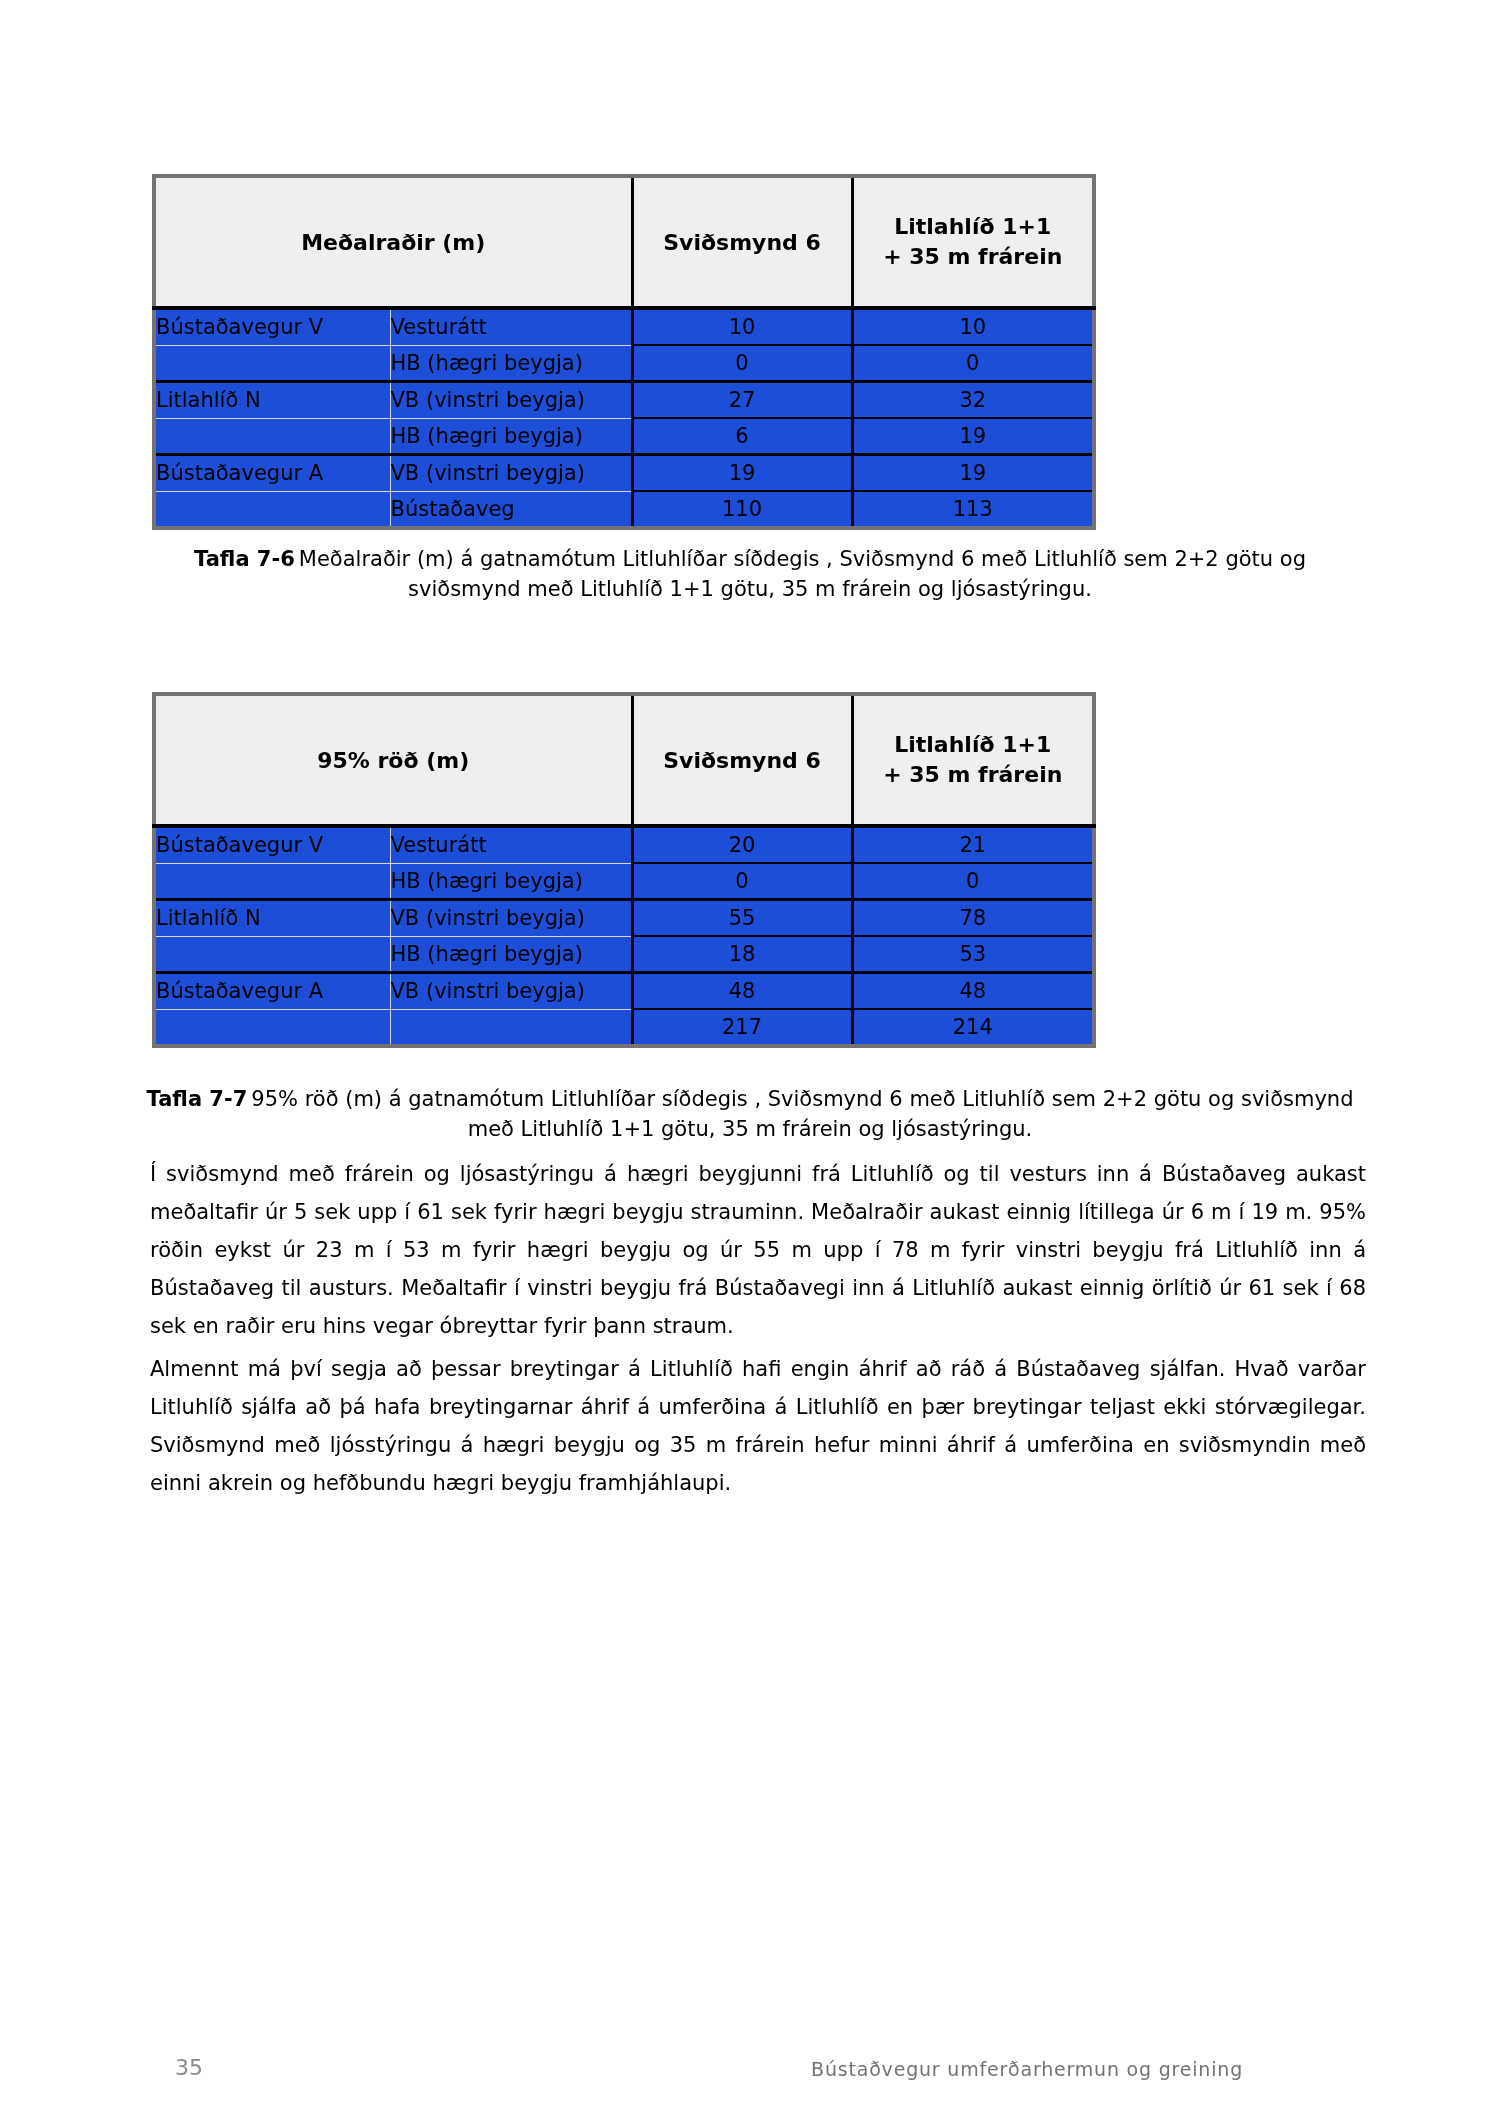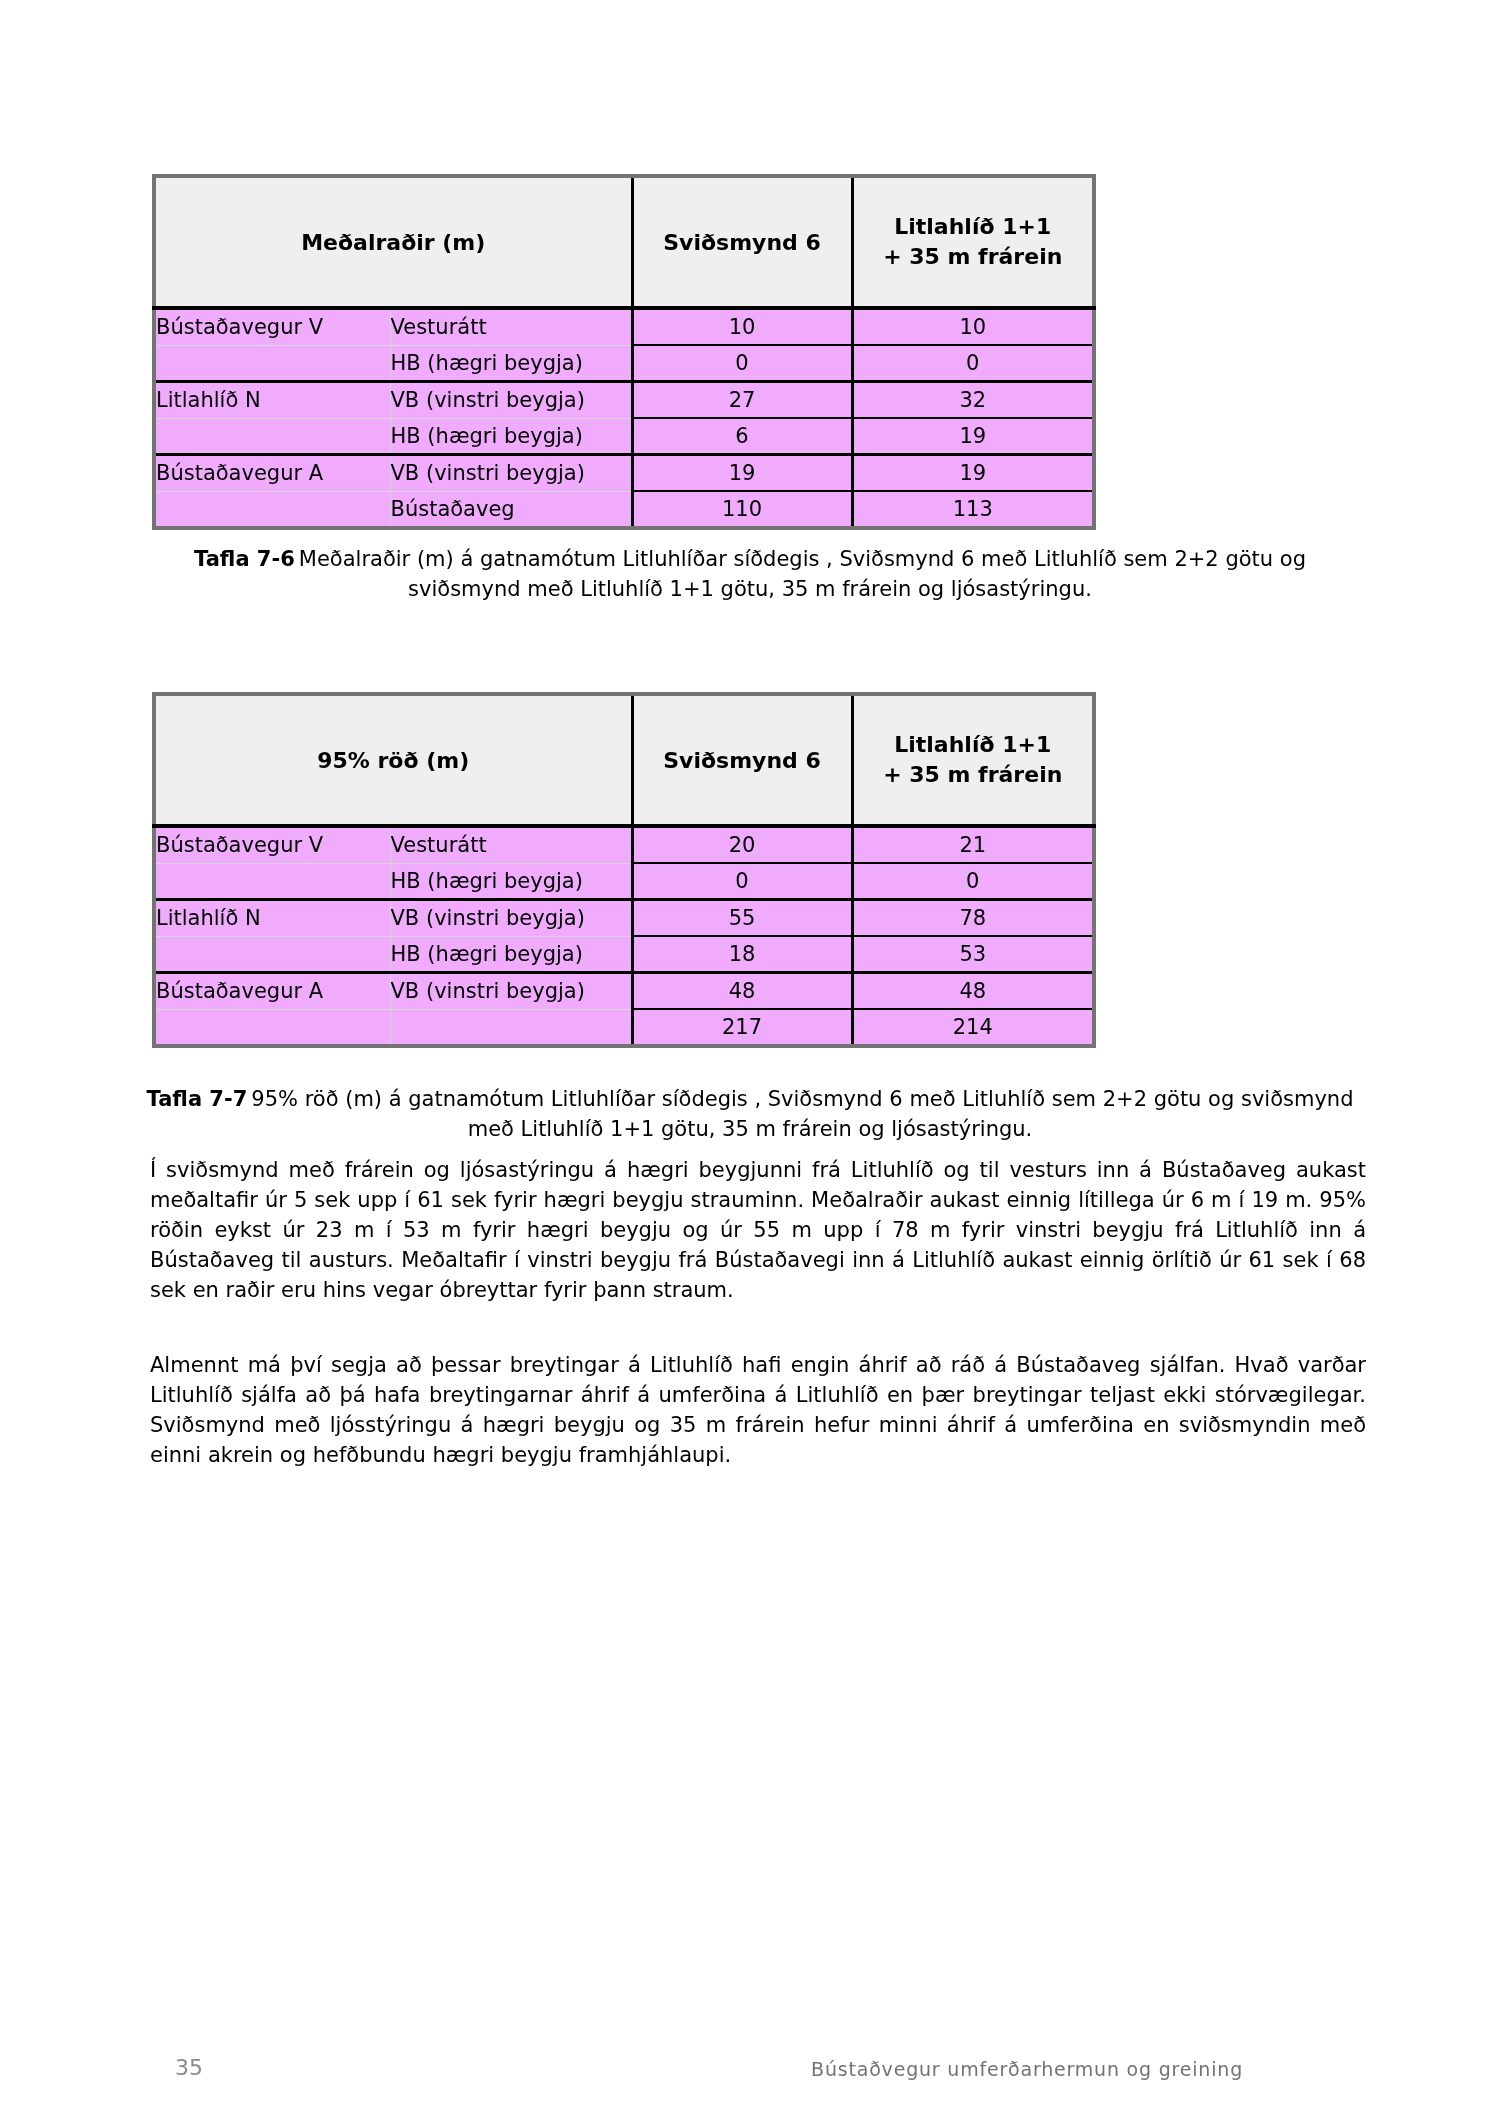--- a/index.html
+++ b/index.html
@@ -27,21 +27,21 @@
   table.dt th {
     background:#efefef; font-weight:bold; font-size:22px;
     height:128px; text-align:center; vertical-align:middle;
     border-bottom:4px solid #000; padding:0;
   }
   table.dt th.vline { border-left:3px solid #000; }
   table.dt th .hline { display:block; line-height:30px; }
 
   table.dt td {
     height:30px; padding:2px 0 2px 0; vertical-align:middle;
-    font-size:21px; background:#f0abfc;
+    font-size:21px; background:#1d4ed8;
   }
   td.tc { padding-left:8px; text-align:left; }
   td.tc1 { border-right:1px solid #d6d6d6; }
   td.vc { text-align:center; border-left:3px solid #000; }
 
   tr.inner td.tc { border-bottom:1px solid #d9d9d9; }
   tr.inner td.vc { border-bottom:2px solid #000; }
   tr.groupend td { border-bottom:3px solid #000; }
 
   
@@ -49,21 +49,21 @@
     position:absolute; left:143px; width:1214px;
     text-align:center; font-size:21px; line-height:30px;
   }
   #caption-1 { top:544px; }
   #caption-2 { top:1084px; }
   .caption .cap-label { font-weight:bold; margin-right:4px; }
 
   
   .para {
     position:absolute; left:150px; width:1216px;
-    text-align:justify; font-size:21px; line-height:30px;
+    text-align:justify; font-size:21px; line-height:38px;
   }
   #para-1 { top:1155px; }
   #para-2 { top:1350px; }
 
   
   .footer-page {
     position:absolute; left:175px; top:2055px;
     font-size:22px; color:#8a8a8a;
   }
   .footer-title {

